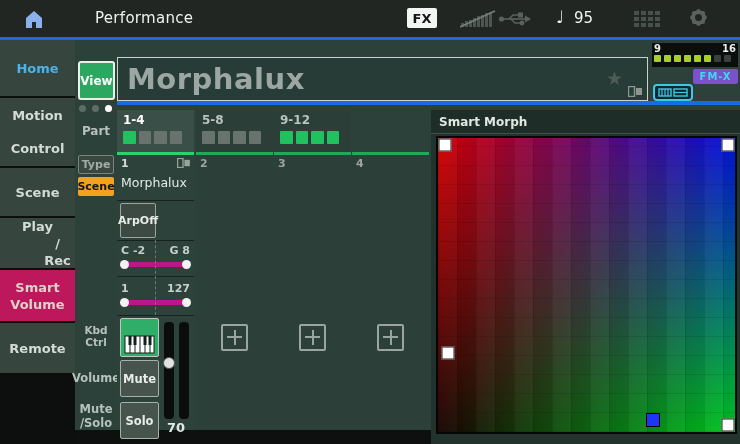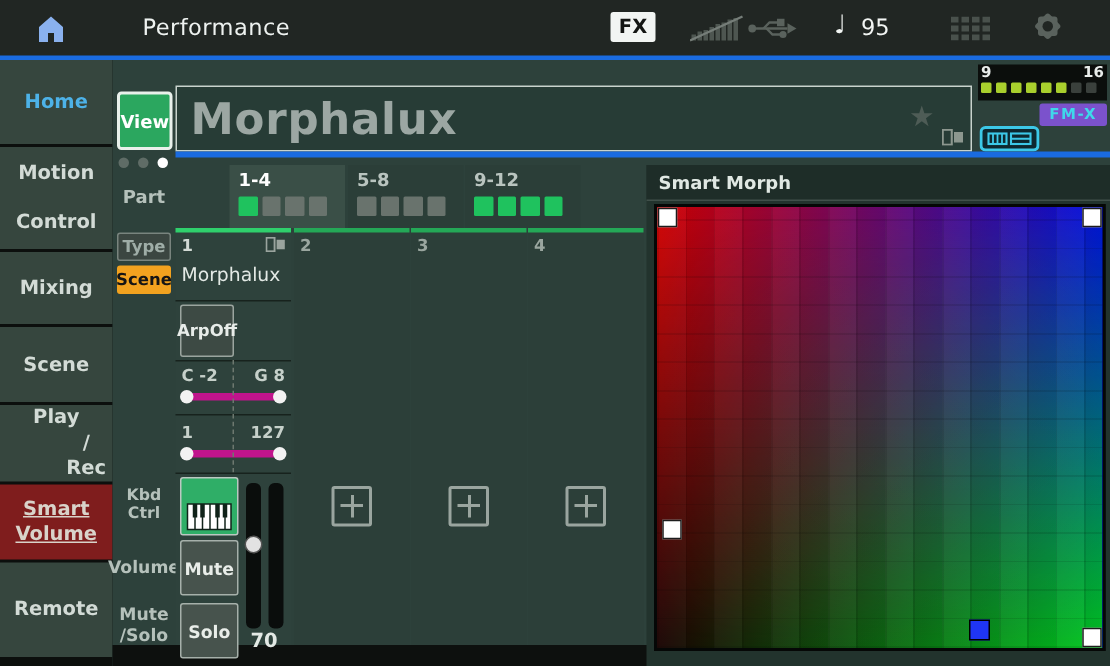--- a/index.html
+++ b/index.html
@@ -27,21 +27,21 @@
   .sb-item{position:absolute;left:0;width:75px;background:#36463e;display:flex;flex-direction:column;
     align-items:center;justify-content:center;color:#d3dbd6;font-size:13px;font-weight:bold;line-height:17px;text-align:center;}
   .sb-item:nth-of-type(1){top:0;height:56px;}
   .sb-item:nth-of-type(2){top:58px;height:68px;}
   .sb-item:nth-of-type(3){top:128px;height:48px;}
   .sb-item:nth-of-type(4){top:178px;height:50px;}
   .sb-item:nth-of-type(5){top:230px;height:51px;}
   .sb-item:nth-of-type(6){top:283px;height:50px;}
   .sb-item:nth-of-type(7){top:335px;height:63px;}
   .sb-item.active{color:#4db2e8;}
-  .sb-item.dark{background:#7f1d1d;color:#d9d3ca;text-decoration:underline;}
+  .sb-item.dark{background:#be185d;color:#d9d3ca;}
 
   
   #content{left:75px;top:40px;width:665px;height:404px;background:#2d413b;}
 
   #view-btn{left:3px;top:21px;width:37px;height:39px;background:#2ba75f;border:2px solid #e9f0eb;
     border-radius:3px;box-sizing:border-box;color:#fff;font-size:12px;font-weight:bold;
     display:flex;align-items:center;justify-content:center;}
   #page-dots{left:4px;top:65px;display:flex;gap:6px;}
   #page-dots span{width:7px;height:7px;border-radius:50%;background:#5f6c66;}
   #page-dots span.on{background:#ffffff;}
@@ -57,21 +57,21 @@
   #part-ind{left:577px;top:3px;width:86px;height:24px;background:#0b0e0c;padding:1px 2px;box-sizing:border-box;}
   #part-ind .nums{display:flex;justify-content:space-between;color:#e8ecea;font-size:10px;font-weight:bold;line-height:10px;}
   .sqrow{display:flex;gap:3px;margin-top:1px;}
   .sqrow .sq{width:7px;height:7px;border-radius:1px;background:#3a403c;}
   .sqrow .sq.on{background:#a9cf2d;}
   #engine-badge{left:618px;top:29px;width:45px;height:15px;background:#7b52cc;border-radius:2px;
     color:#3fd8ea;font-size:10px;font-weight:bold;display:flex;align-items:center;justify-content:center;letter-spacing:1px;}
   #ms-ind{left:578px;top:44px;width:40px;height:17px;}
 
   
-  .tab{position:absolute;top:70px;width:77px;height:42px;background:#2b3e38;box-sizing:border-box;padding:3px 12px 0 6px;margin-left:36px;}
+  .tab{position:absolute;top:70px;width:77px;height:42px;background:#2b3e38;box-sizing:border-box;padding:3px 12px 0 6px;}
   .tab.selected{background:#3a4f47;}
   .tab .tlabel{font-size:12px;font-weight:bold;color:#b9c4bf;display:block;}
   .tab.selected .tlabel{color:#ffffff;}
   .tab .tsquares{display:flex;gap:3px;margin-top:4px;}
   .tab .tsquares .sq{width:15px;height:13px;border-radius:1px;background:#69736d;}
   .tab .tsquares .sq.on{background:#1fc25e;}
   #tab0{left:42px;} #tab1{left:121px;} #tab2{left:199px;} #tab3{left:277px;}
 
   #part-label{left:0;top:70px;width:42px;height:42px;display:flex;align-items:center;justify-content:center;
     color:#b5c1bb;font-size:12px;font-weight:bold;}
@@ -211,23 +211,20 @@
 
   <div id="sidebar" class="abs">
     <div class="sb-item active">
         <span class="ln" style="display: block;">Home</span>
       </div>
     <div class="sb-item">
         <span class="ln" style="display: block; text-align: right;">Motion</span>
         <span class="ln" style="display: block; margin-top: 16px;">Control</span>
       </div>
     <div class="sb-item">
-        <span class="ln" style="display: block;">Mixing</span>
-      </div>
-    <div class="sb-item">
         <span class="ln" style="display: block;">Scene</span>
       </div>
     <div class="sb-item">
         <span class="ln" style="display: block;">Play</span>
         <span class="ln" style="display: block; margin-left: 40px;">/ Rec</span>
       </div>
     <div class="sb-item dark">
         <span class="ln" style="display: block;">Smart</span>
         <span class="ln" style="display: block;">Volume</span>
       </div>

